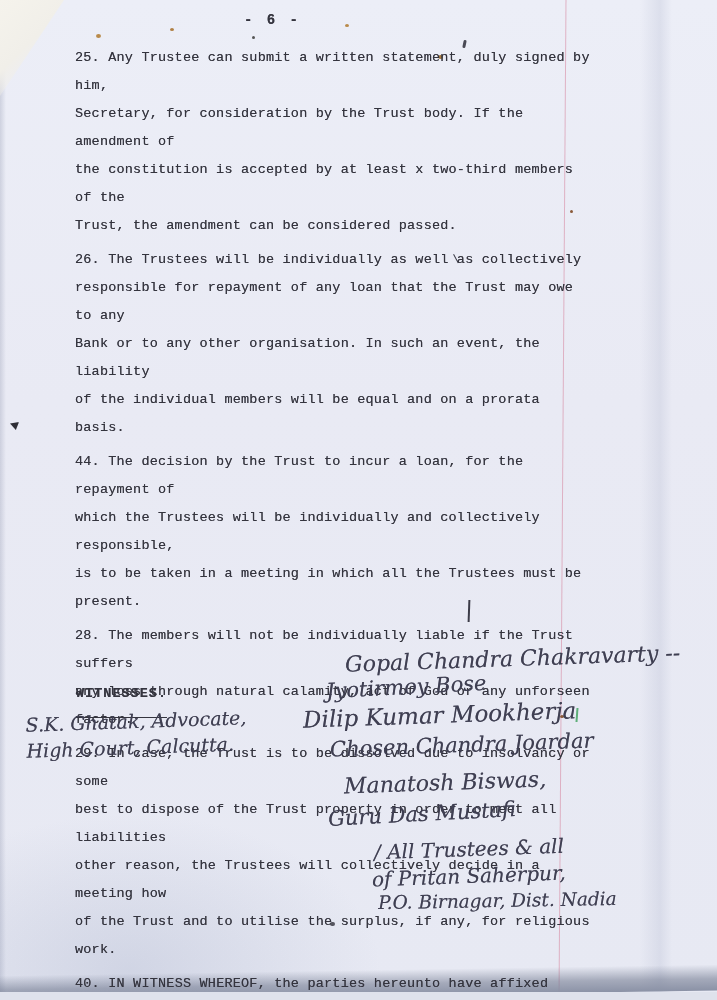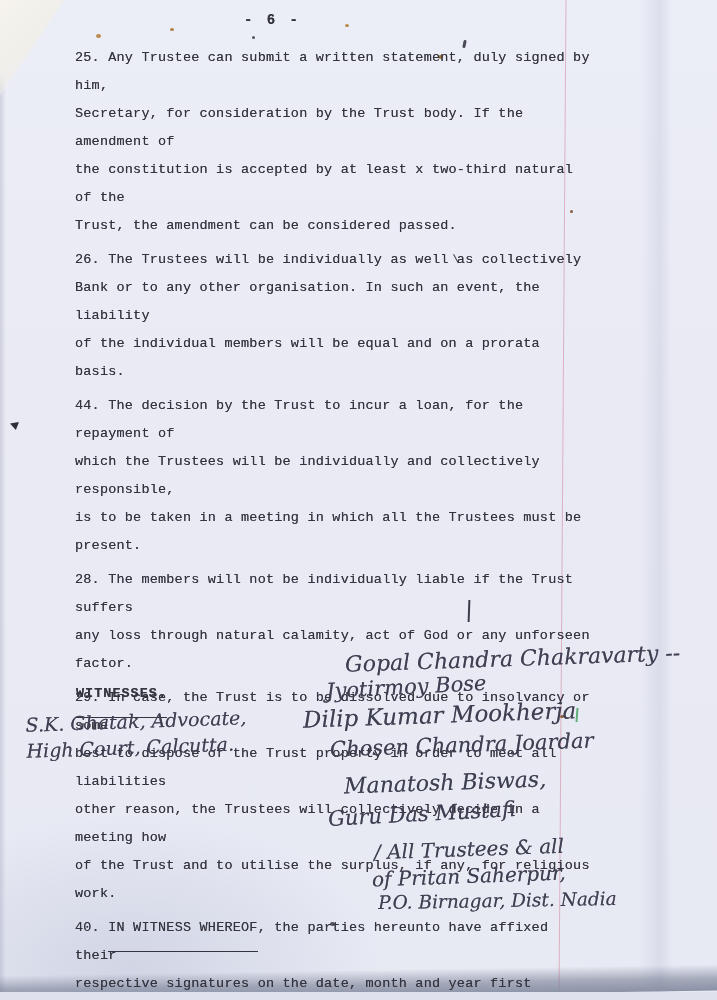--- a/index.html
+++ b/index.html
@@ -118,25 +118,26 @@
   <span class="speck s10"></span>
   <span class="tick1"></span>
   <span class="tick2"></span>
 
   <div class="pagenum">- 6 -</div>
 
   <div class="typed">
     <div class="para">
       <div>25. Any Trustee can submit a written statement, duly signed by him,</div>
       <div>Secretary, for consideration by the Trust body. If the amendment of</div>
-      <div>the constitution is accepted by at least x two-third natural of the</div>
+      <div>the constitution is accepted by at least x two-third members of the</div>
       <div>Trust, the amendment can be considered passed.</div>
     </div>
     <div class="para">
       <div>26. The Trustees will be individually as well as collectively</div>
+      <div>responsible for repayment of any loan that the Trust may owe to any</div>
       <div>Bank or to any other organisation. In such an event, the liability</div>
       <div>of the individual members will be equal and on a prorata basis.</div>
     </div>
     <div class="para">
       <div>44. The decision by the Trust to incur a loan, for the repayment of</div>
       <div>which the Trustees will be individually and collectively responsible,</div>
       <div>is to be taken in a meeting in which all the Trustees must be present.</div>
     </div>
     <div class="para">
       <div>28. The members will not be individually liable if the Trust suffers</div>

